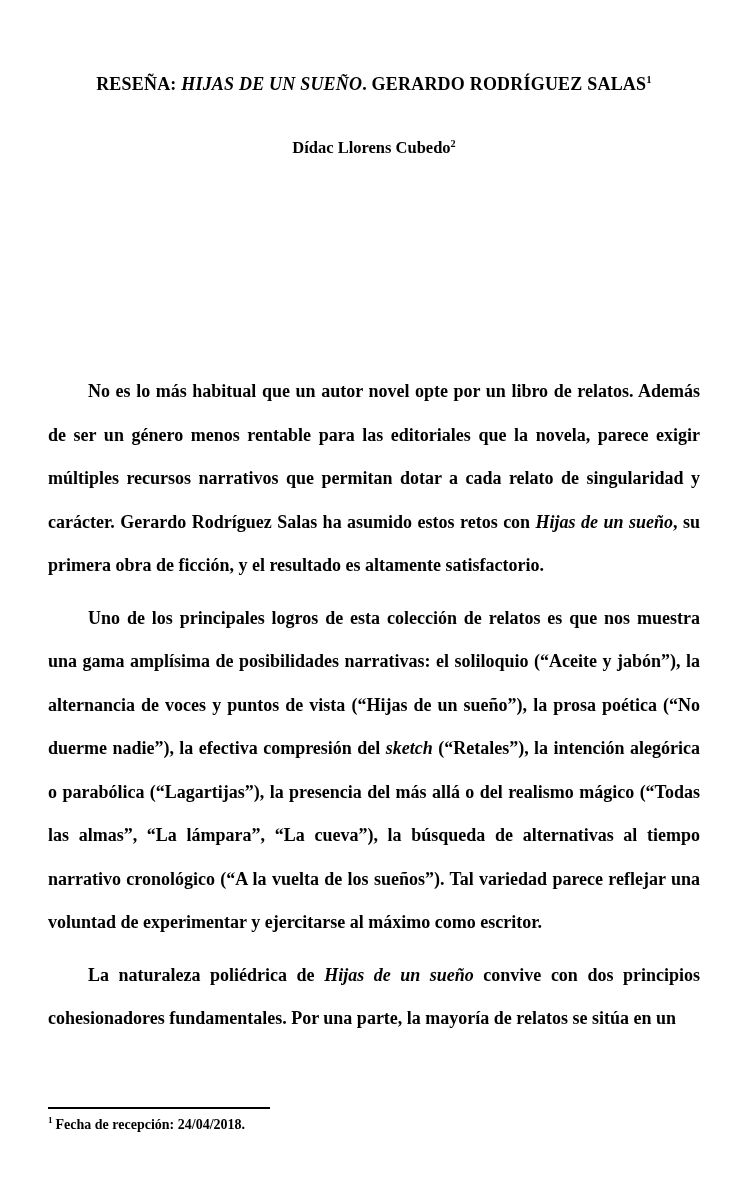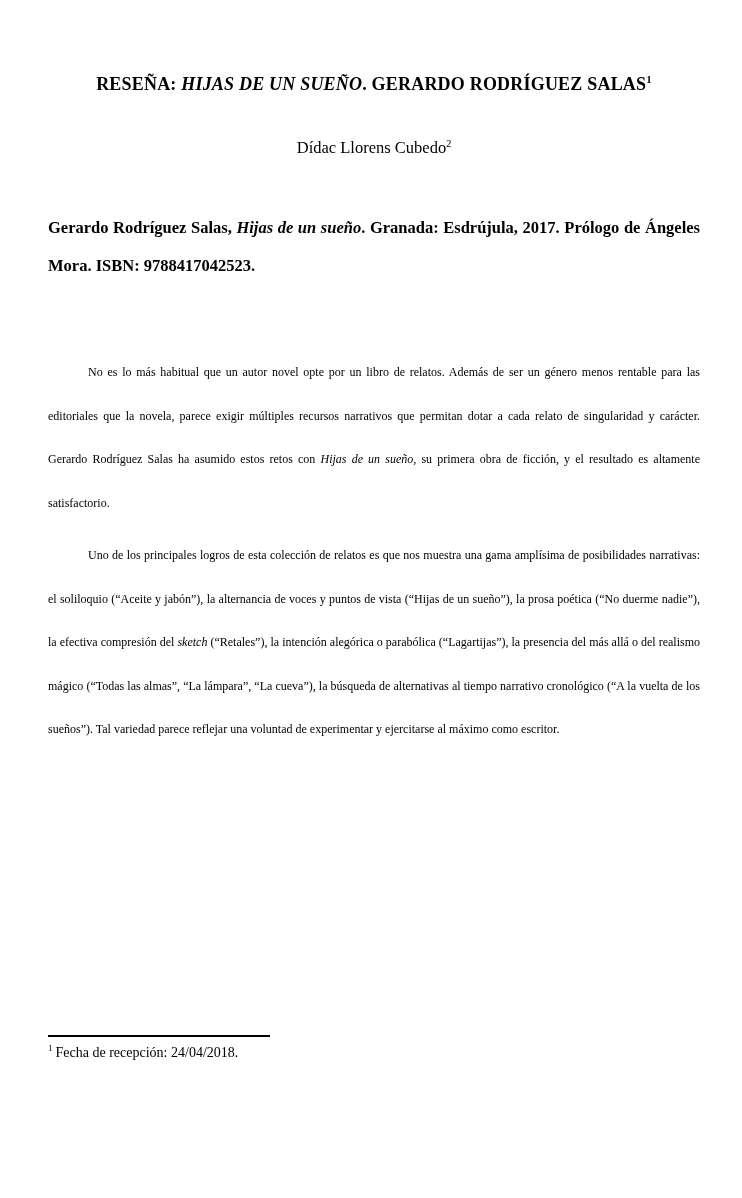--- a/index.html
+++ b/index.html
@@ -13,20 +13,21 @@
     height: 1198px;
     background: #ffffff;
     color: #000000;
     font-family: "Liberation Serif", serif;
     overflow: hidden;
   }
   .block {
     position: absolute;
     left: 48px;
     width: 652px;
+    font-weight: bold;
   }
   .doc-title {
     top: 74px;
     margin: 0;
     font-size: 18px;
     font-weight: bold;
     text-align: center;
     white-space: nowrap;
     letter-spacing: 0.2px;
   }
@@ -44,31 +45,31 @@
     line-height: 0;
   }
   .citation {
     top: 209px;
     font-size: 16.5px;
     font-weight: bold;
     line-height: 38px;
     text-align: justify;
   }
   .body-text {
-    top: 351px;
-    font-size: 12px;
+    top: 370px;
+    font-size: 18px;
     line-height: 43.5px;
     text-align: justify;
   }
   .body-text p {
     margin: 0 0 9px 0;
     text-indent: 40px;
   }
   .footnotes {
-    top: 1035px;
+    top: 1107px;
     font-size: 14px;
     line-height: 21px;
   }
   .fn-rule {
     width: 222px;
     border-top: 2px solid #000000;
     margin: 0 0 5px 0;
   }
   .fn sup {
     font-size: 0.65em;
@@ -90,25 +91,25 @@
 </style>
 </head>
 <body>
 
 <div class="page">
 
   <h1 class="block doc-title"><span>RESEÑA: </span><i>HIJAS DE UN SUEÑO</i><span>. GERARDO RODRÍGUEZ SALAS</span><sup>1</sup></h1>
 
   <div class="block author"><span>Dídac Llorens Cubedo</span><sup>2</sup></div>
 
-  <div class="block citation"><span>Gerardo Rodríguez Salas, </span><i>Hijas de un sueño</i><span>. Granada: Esdrújula, 2017. Prólogo de Ángeles Mora. ISBN: 9788417042523.</span></div>
 
   <div class="block body-text">
     <p><span>No es lo más habitual que un autor novel opte por un libro de relatos. Además de ser un género menos rentable para las editoriales que la novela, parece exigir múltiples recursos narrativos que permitan dotar a cada relato de singularidad y carácter. Gerardo Rodríguez Salas ha asumido estos retos con </span><i>Hijas de un sueño</i><span>, su primera obra de ficción, y el resultado es altamente satisfactorio.</span></p>
     <p><span>Uno de los principales logros de esta colección de relatos es que nos muestra una gama amplísima de posibilidades narrativas: el soliloquio (“Aceite y jabón”), la alternancia de voces y puntos de vista (“Hijas de un sueño”), la prosa poética (“No duerme nadie”), la efectiva compresión del </span><i>sketch</i><span> (“Retales”), la intención alegórica o parabólica (“Lagartijas”), la presencia del más allá o del realismo mágico (“Todas las almas”, “La lámpara”, “La cueva”), la búsqueda de alternativas al tiempo narrativo cronológico (“A la vuelta de los sueños”). Tal variedad parece reflejar una voluntad de experimentar y ejercitarse al máximo como escritor.</span></p>
+    <p><span>La naturaleza poliédrica de </span><i>Hijas de un sueño</i><span> convive con dos principios cohesionadores fundamentales. Por una parte, la mayoría de relatos se sitúa en un</span></p>
   </div>
 
   <div class="block footnotes">
     <div class="fn-rule"></div>
     <div class="fn fn-row">
       <span class="fn-left"><sup>1</sup><span>Fecha de recepción: 24/04/2018.</span></span>
     </div>
   </div>
 
 </div>

